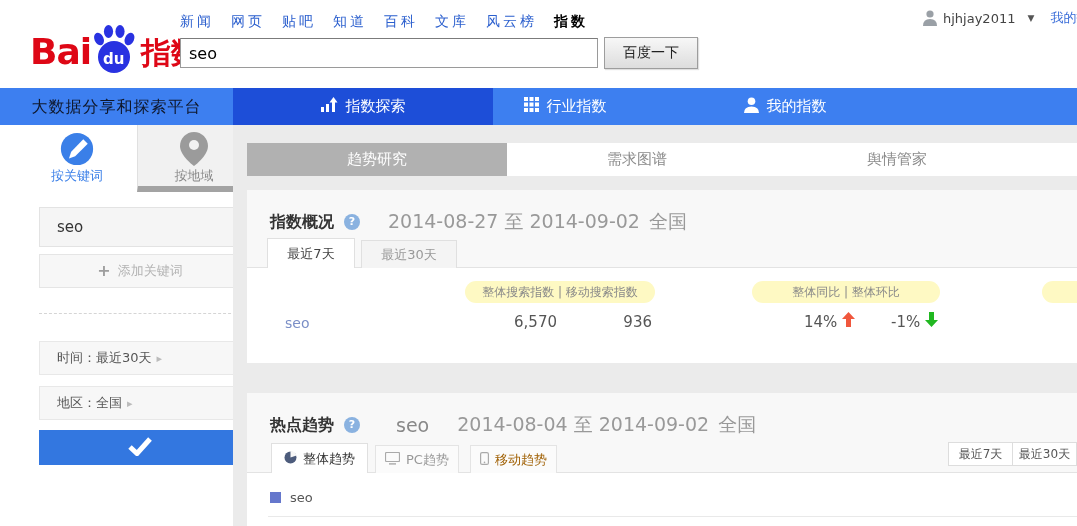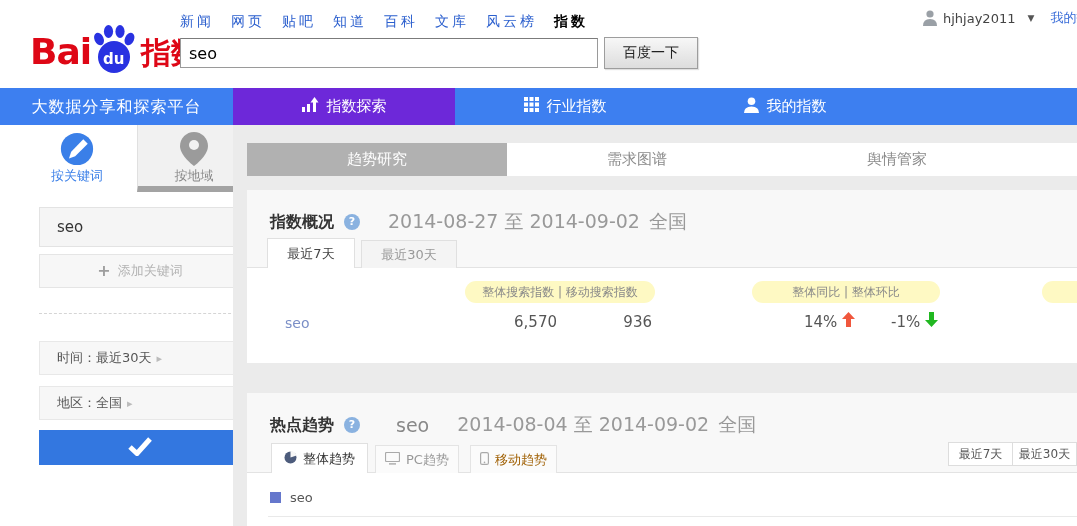--- a/index.html
+++ b/index.html
@@ -20,23 +20,23 @@
   .search-input { position:absolute; left:180px; top:38px; width:418px; height:30px; border:1px solid #9a9a9a; border-top-color:#7b7b7b; font-size:16px; padding:0 8px; font-family:inherit; color:#000; }
   .search-button { position:absolute; left:604px; top:37px; width:94px; height:32px; background:linear-gradient(#f7f7f7,#dddddd); border:1px solid #9d9d9d; font-size:14px; color:#222; font-family:inherit; cursor:pointer; box-shadow:1px 1px 1px rgba(0,0,0,0.12); }
   .user-area { position:absolute; left:923px; top:9px; display:flex; align-items:center; white-space:nowrap; }
   .user-area .uicon { display:inline-flex; margin-right:6px; }
   .username { font-size:13px; color:#444; margin-right:12px; cursor:pointer; }
   .caret-down { font-size:9px; color:#555; margin-right:16px; cursor:pointer; }
   .my-index-link { font-size:13px; color:#3a6dd8; text-decoration:none; cursor:pointer; }
 
   
   .navbar { position:absolute; left:0; top:88px; width:1077px; height:37px; background:#3d7ff0; }
-  .navbar-brand { position:absolute; left:0; top:0; width:233px; height:37px; line-height:37px; text-align:center; color:#ffffff; font-size:16px; letter-spacing:1px; }
+  .navbar-brand { position:absolute; left:0; top:0; width:233px; height:37px; line-height:37px; text-align:center; color:#0f172a; font-size:16px; letter-spacing:1px; }
   .navbar-tab { position:absolute; top:0; height:37px; display:flex; align-items:center; justify-content:center; gap:8px; color:#fff; font-size:15px; cursor:pointer; }
-  .navbar-tab.t1 { left:233px; width:222px; background:#6d28d9; }
+  .navbar-tab.t1 { left:233px; width:260px; background:#1d4ed8; }
   .navbar-tab.t2 { left:455px; width:220px; }
   .navbar-tab.t3 { left:675px; width:220px; }
 
   
   .sidebar { position:absolute; left:17px; top:125px; width:233px; height:401px; background:#fff; }
   .side-tab { position:absolute; top:0; height:67px; cursor:pointer; text-align:center; }
   .side-tab .stlabel { position:absolute; left:0; right:0; top:42px; font-size:13px; }
   .side-tab .sticon { position:absolute; left:0; right:0; top:7px; display:flex; justify-content:center; }
   .side-tab.kw { left:0; width:120px; background:#fff; }
   .side-tab.kw .stlabel { color:#3a7fe8; }

